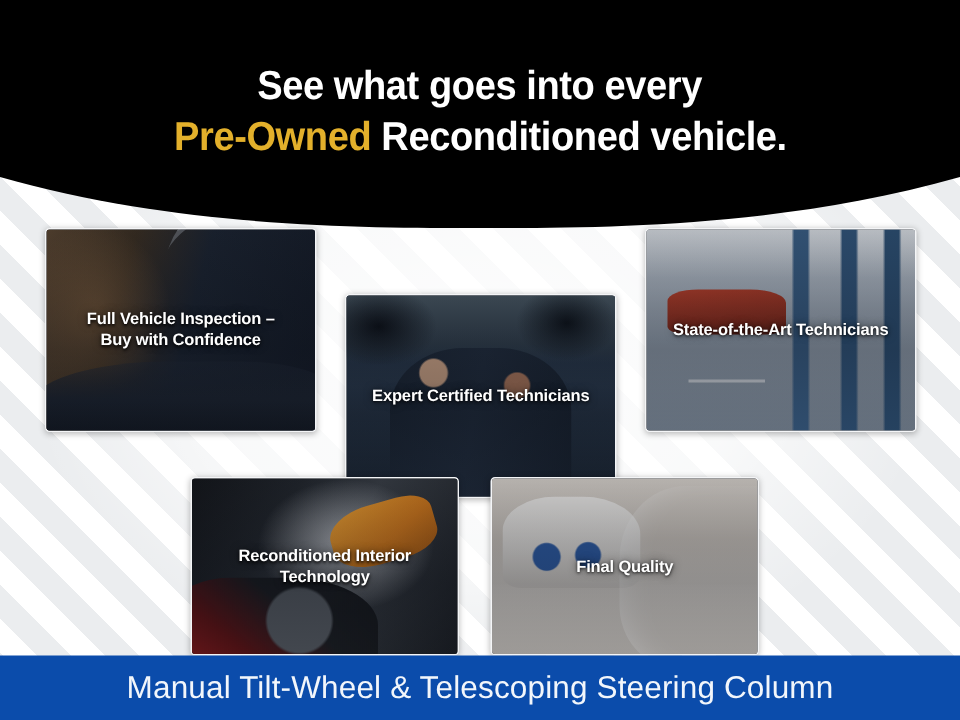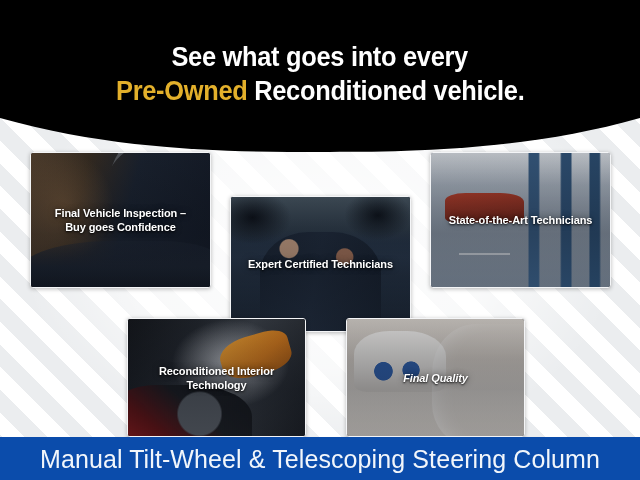--- a/index.html
+++ b/index.html
@@ -122,21 +122,21 @@
     letter-spacing: -0.1px;
     text-shadow: 0 1px 2px rgba(0,0,0,0.85), 0 0 6px rgba(0,0,0,0.6);
   }
 
   
   #card-1 { left: 30px;  top: 152px; width: 181px; height: 136px; }
   #card-2 { left: 230px; top: 152px; width: 181px; height: 136px; margin-top: 44px; }
   #card-3 { left: 430px; top: 152px; width: 181px; height: 136px; }
   
   #card-4 { left: 127px; top: 318px; width: 179px; height: 119px; }
-  #card-5 { left: 346px; top: 318px; width: 179px; height: 119px; font-style: italic; }
+  #card-5 { left: 327px; top: 318px; width: 179px; height: 119px; }
 
   
   
   .photo-inspection {
     background:
       radial-gradient(ellipse 40% 60% at 18% 40%, rgba(150,110,70,0.55) 0%, rgba(0,0,0,0) 70%),
       linear-gradient(105deg, #5b4631 0%, #3b2f22 28%, #1c2431 52%, #141a26 100%);
   }
   .photo-inspection::before {
     content: "";
@@ -273,21 +273,21 @@
     width: 640px;
     height: 43px;
     background: #0b4cab;
     z-index: 7;
     display: flex;
     align-items: center;
     justify-content: center;
   }
   .banner-text {
     color: #f2f6fb;
-    font-size: 25px;
+    font-size: 21px;
     font-weight: normal;
     line-height: 24px;
     white-space: nowrap;
     letter-spacing: 0.1px;
     text-align: center;
   }
 </style>
 </head>
 <body>
 
@@ -305,22 +305,22 @@
   <div class="header-text">
     <div class="headline">See what goes into every</div>
     <div class="headline"><span class="accent" style="color: rgb(227, 176, 43);">Pre-Owned</span><span> Reconditioned vehicle.</span></div>
   </div>
 
   <div class="card" id="card-1">
     <div class="card-photo photo-inspection"></div>
     <div class="card-shade"></div>
     <div class="card-label">
       <span>
-        <span>Final Vehicle Inspection –</span><br>
-        <span>Buy goes Confidence</span>
+        <span>Full Vehicle Inspection –</span><br>
+        <span>Buy with Confidence</span>
       </span>
     </div>
   </div>
 
   <div class="card" id="card-2">
     <div class="card-photo photo-technicians"></div>
     <div class="card-shade"></div>
     <div class="card-label">
       <span>Expert Certified Technicians</span>
     </div>

